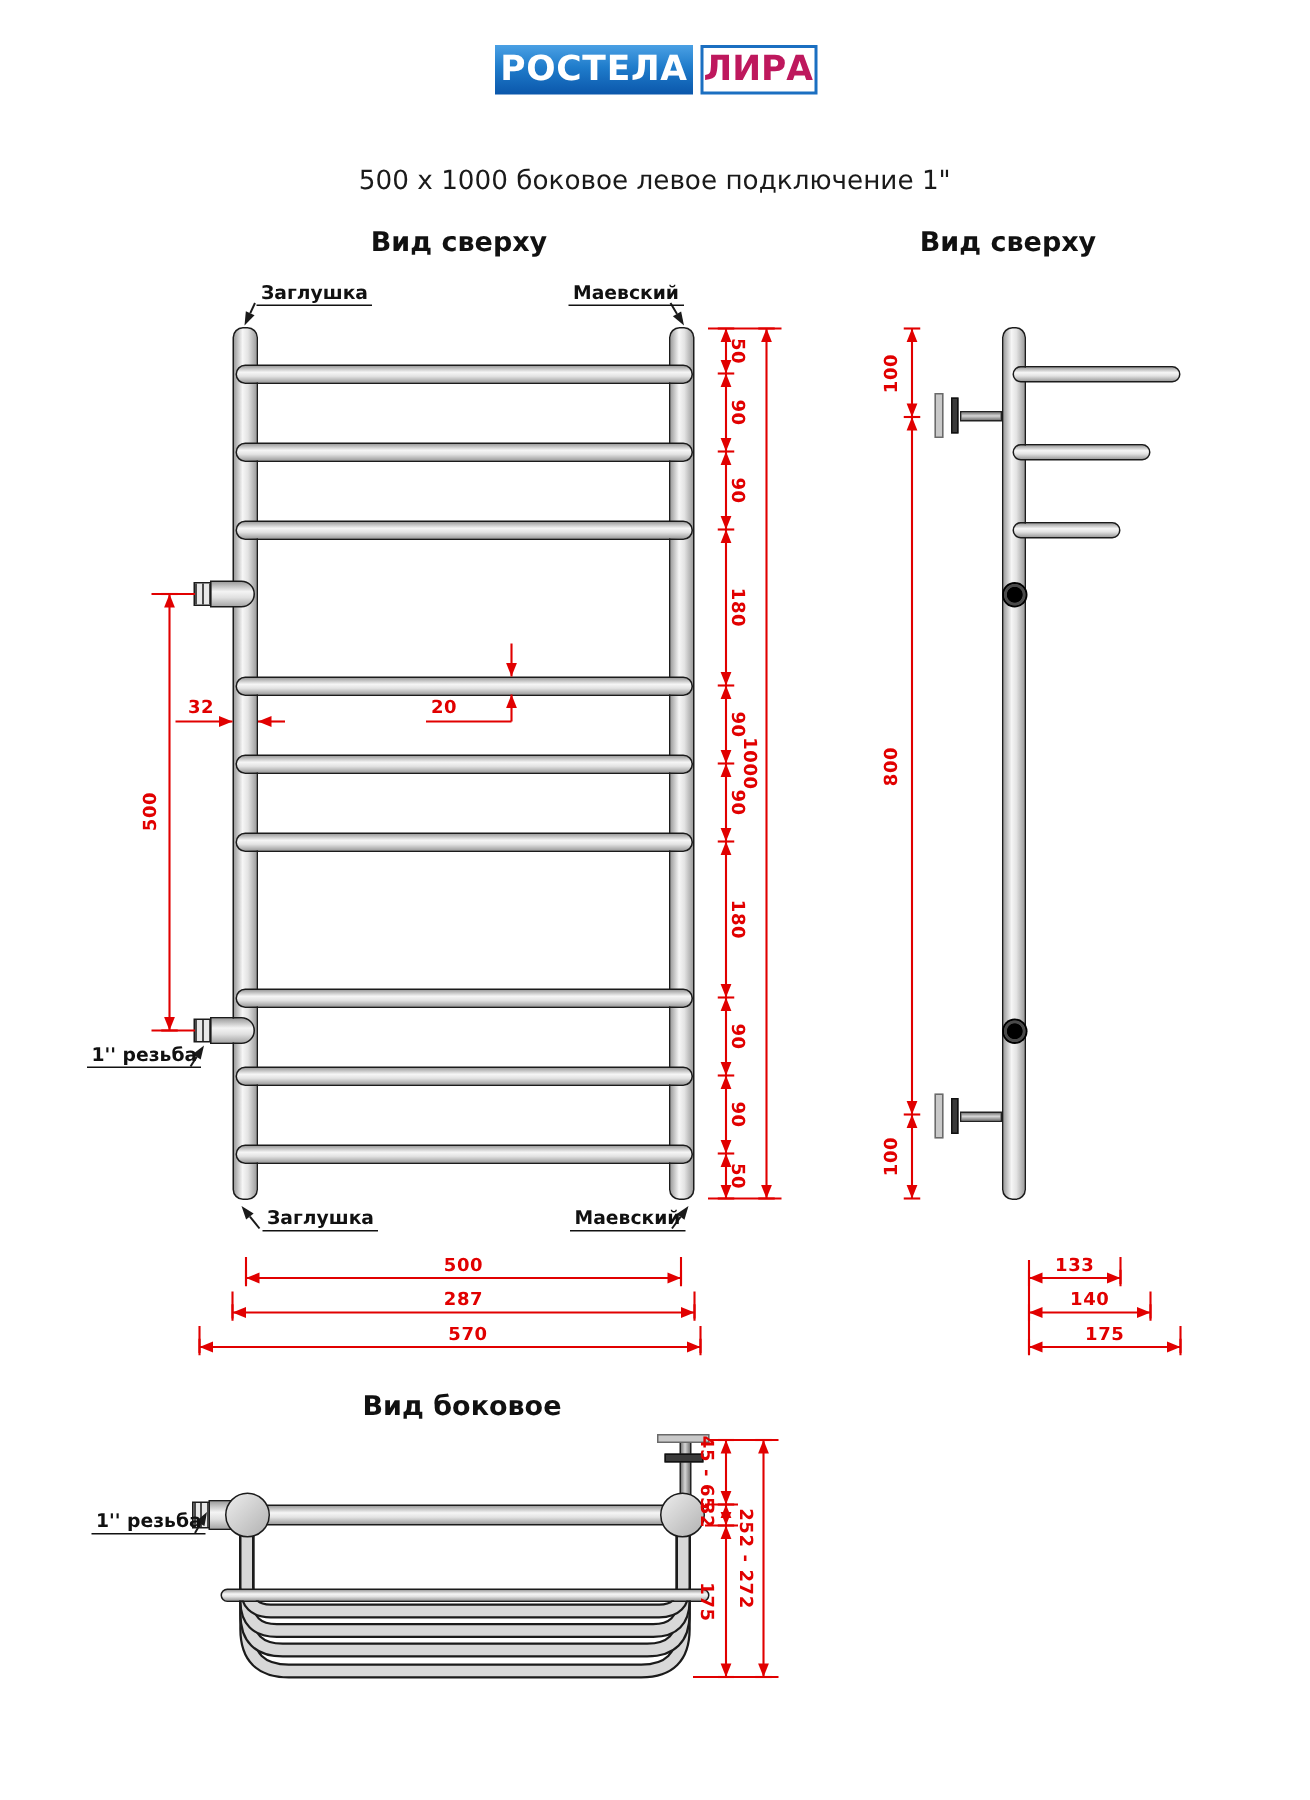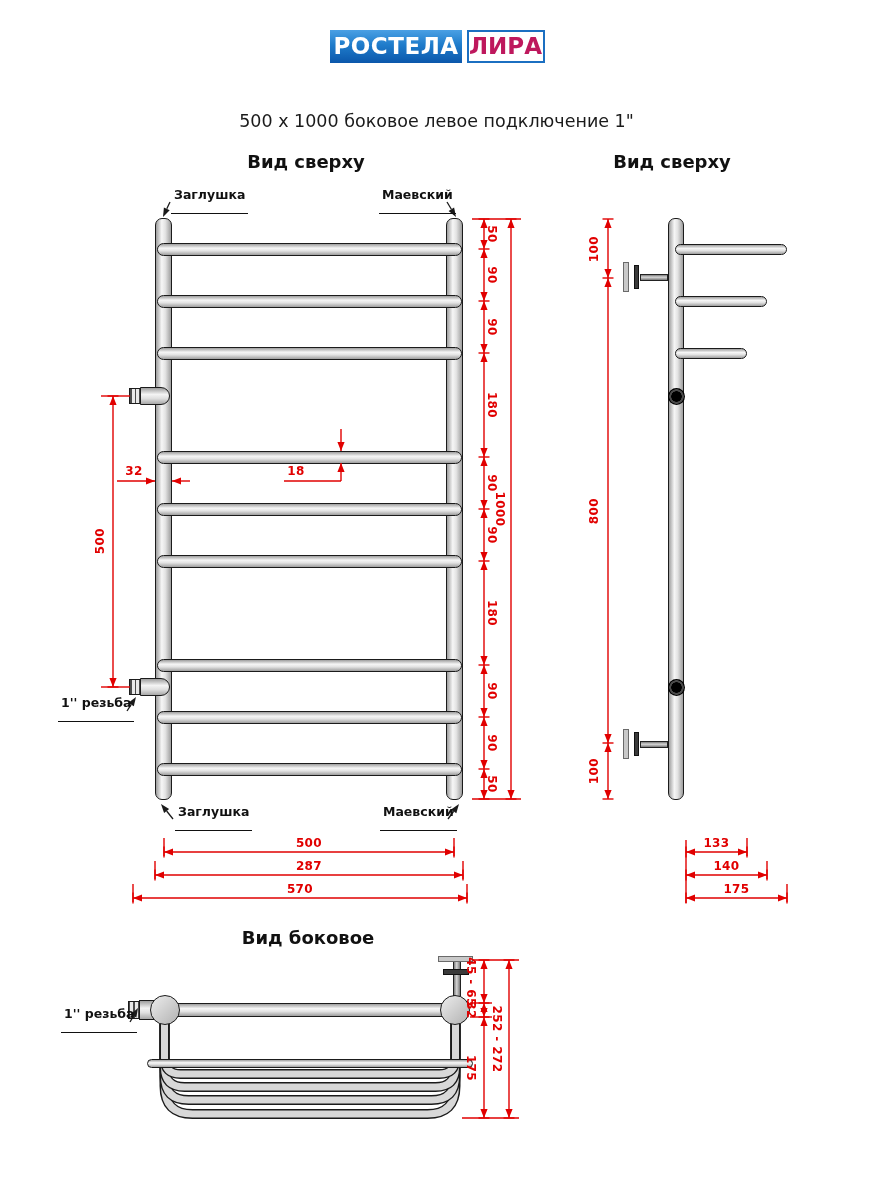--- a/index.html
+++ b/index.html
@@ -23,21 +23,21 @@
         background:radial-gradient(circle at 50% 50%,#000 0 5px,#4a4a4a 5.5px 7px,#000 7.5px);}
   .plate-light{position:absolute;background:#c9c9c9;border:1px solid #6a6a6a;z-index:2;box-sizing:border-box;}
   .plate-dark{position:absolute;background:#3a3a3a;border:1px solid #111;z-index:2;box-sizing:border-box;}
   .arm{position:absolute;background:linear-gradient(180deg,#7d7d7d,#d6d6d6 45%,#777);
         border:1px solid #222;z-index:1;box-sizing:border-box;}
   .arm-vert{position:absolute;background:linear-gradient(90deg,#7d7d7d,#d6d6d6 45%,#777);
         border:1px solid #222;z-index:1;box-sizing:border-box;}
   .view-title{position:absolute;font:700 18px "DejaVu Sans",sans-serif;color:#111;z-index:6;
         white-space:nowrap;transform:translateX(-50%);}
   .black-label{position:absolute;font:700 12.5px "DejaVu Sans",sans-serif;color:#111;
-        border-bottom:1.5px solid #111;padding:0 3px 11px;z-index:6;white-space:nowrap;text-align:center;}
+        border-bottom:1.5px solid #111;padding:0 3px 1px;z-index:6;white-space:nowrap;text-align:center;}
   .dim-label{position:absolute;color:#e10000;font:700 12px "DejaVu Sans",sans-serif;
         white-space:nowrap;z-index:6;letter-spacing:.4px;}
   .brand-box{position:absolute;background:linear-gradient(180deg,#4aa0e4 0%,#1f7ccb 45%,#0b57ab 100%);
         color:#fff;font:700 23px "DejaVu Sans",sans-serif;text-align:center;line-height:33px;
         z-index:6;letter-spacing:.5px;}
   .model-box{position:absolute;background:#fff;border:2px solid #1b6fc1;color:#be185d;
         font:700 23px "DejaVu Sans",sans-serif;text-align:left;line-height:28px;z-index:6;}
   .subtitle{position:absolute;left:0;top:67px;width:873px;text-align:center;
         font:400 17.5px "DejaVu Sans",sans-serif;color:#1a1a1a;z-index:6;margin-top:44px;}
 </style>
@@ -257,24 +257,24 @@
     <div class="dim-label" style="left: 492px; top: 405px; transform: translate(-50%, -50%) rotate(90deg);">180</div>
     <div class="dim-label" style="left: 492px; top: 483px; transform: translate(-50%, -50%) rotate(90deg);">90</div>
     <div class="dim-label" style="left: 492px; top: 535px; transform: translate(-50%, -50%) rotate(90deg);">90</div>
     <div class="dim-label" style="left: 492px; top: 613px; transform: translate(-50%, -50%) rotate(90deg);">180</div>
     <div class="dim-label" style="left: 492px; top: 691px; transform: translate(-50%, -50%) rotate(90deg);">90</div>
     <div class="dim-label" style="left: 492px; top: 743px; transform: translate(-50%, -50%) rotate(90deg);">90</div>
     <div class="dim-label" style="left: 492px; top: 784px; transform: translate(-50%, -50%) rotate(90deg);">50</div>
     <div class="dim-label" style="left: 500px; top: 509px; transform: translate(-50%, -50%) rotate(90deg);">1000</div>
     <div class="dim-label" style="left: 100px; top: 541px; transform: translate(-50%, -50%) rotate(-90deg);">500</div>
     <div class="dim-label" style="left: 134px; top: 471px; transform: translate(-50%, -50%) rotate(0deg);">32</div>
-    <div class="dim-label" style="left: 296px; top: 471px; transform: translate(-50%, -50%) rotate(0deg);">18</div>
+    <div class="dim-label" style="left: 296px; top: 471px; transform: translate(-50%, -50%) rotate(0deg);">20</div>
     <div class="dim-label" style="left: 309px; top: 843px; transform: translate(-50%, -50%) rotate(0deg);">500</div>
     <div class="dim-label" style="left: 309px; top: 866px; transform: translate(-50%, -50%) rotate(0deg);">287</div>
-    <div class="dim-label" style="left: 300px; top: 889px; transform: translate(-50%, -50%) rotate(0deg);">570</div>
+    <div class="dim-label" style="left: 312px; top: 889px; transform: translate(-50%, -50%) rotate(0deg);">570</div>
     <div class="dim-label" style="left: 594px; top: 248.5px; transform: translate(-50%, -50%) rotate(-90deg);">100</div>
     <div class="dim-label" style="left: 594px; top: 510.5px; transform: translate(-50%, -50%) rotate(-90deg);">800</div>
     <div class="dim-label" style="left: 594px; top: 771px; transform: translate(-50%, -50%) rotate(-90deg);">100</div>
     <div class="dim-label" style="left: 716.5px; top: 843px; transform: translate(-50%, -50%) rotate(0deg);">133</div>
     <div class="dim-label" style="left: 726.5px; top: 866px; transform: translate(-50%, -50%) rotate(0deg);">140</div>
     <div class="dim-label" style="left: 736.5px; top: 889px; transform: translate(-50%, -50%) rotate(0deg);">175</div>
     <div class="dim-label" style="left: 471px; top: 981.5px; transform: translate(-50%, -50%) rotate(90deg);">45 - 65</div>
     <div class="dim-label" style="left: 471px; top: 1010px; transform: translate(-50%, -50%) rotate(90deg);">32</div>
     <div class="dim-label" style="left: 471px; top: 1067.5px; transform: translate(-50%, -50%) rotate(90deg);">175</div>
     <div class="dim-label" style="left: 497px; top: 1039px; transform: translate(-50%, -50%) rotate(90deg);">252 - 272</div>

